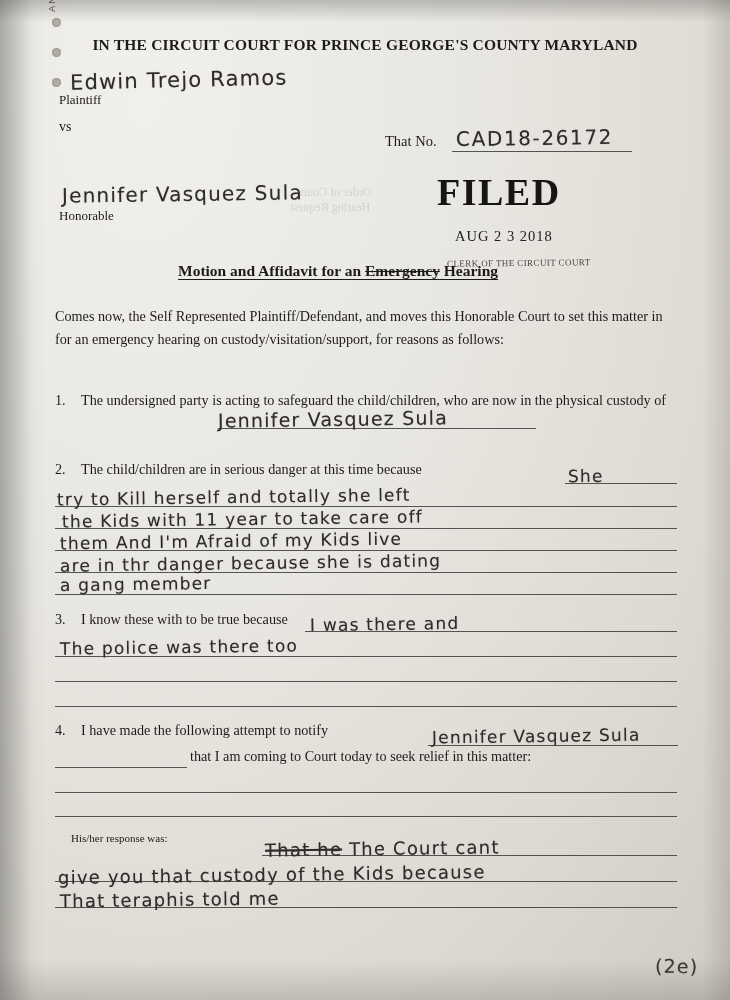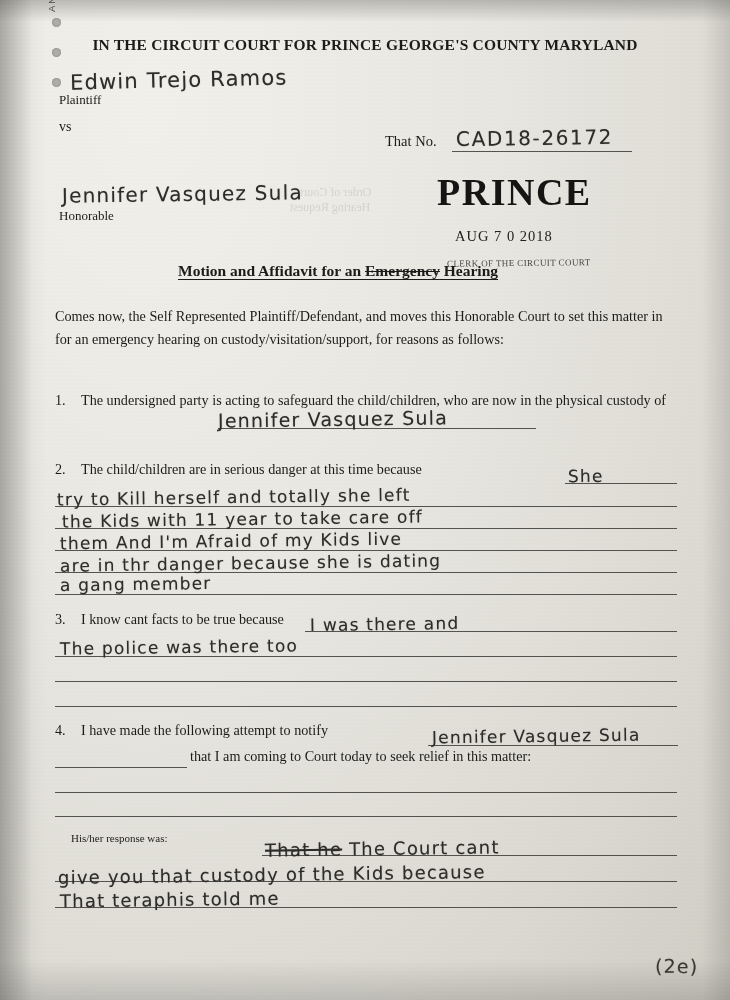--- a/index.html
+++ b/index.html
@@ -231,22 +231,22 @@
     <div class="hw s1 hw-name-plaintiff">Edwin Trejo Ramos</div>
     <div class="print lbl-plaintiff">Plaintiff</div>
     <div class="print lbl-vs">vs</div>
     <div class="hw s2 hw-name-defendant">Jennifer Vasquez Sula</div>
     <div class="print lbl-defendant">Honorable</div>
 
     <div class="print lbl-caseno">That No.</div>
     <div class="rule" style="top:151px; left:452px; width:180px;"></div>
     <div class="hw s2 hw-caseno">CAD18-26172</div>
 
-    <div class="print filed">PRINCE</div>
-    <div class="print filed-date">AUG 7 0 2018</div>
+    <div class="print filed">FILED</div>
+    <div class="print filed-date">AUG 2 3 2018</div>
     <div class="print clerk">CLERK OF THE CIRCUIT COURT</div>
 
     <div class="print doc-title">
       <u><span>Motion and Affidavit for an </span><span class="strike">Emergency</span><span> Hearing</span></u>
     </div>
 
     <div class="para intro">Comes now, the Self Represented Plaintiff/Defendant, and moves this Honorable Court to set this matter in for an emergency hearing on custody/visitation/support, for reasons as follows:</div>
 
     <div class="item i1">
       <span class="num">1.</span>
@@ -268,21 +268,21 @@
 
     <div class="hw s2 hw-l1">She</div>
     <div class="hw s2 hw-l2">try to Kill herself and totally she left</div>
     <div class="hw s2 hw-l3">the Kids with 11 year to take care off</div>
     <div class="hw s2 hw-l4">them And I'm Afraid of my Kids live</div>
     <div class="hw s2 hw-l5">are in thr danger because she is dating</div>
     <div class="hw s2 hw-l6">a gang member</div>
 
     <div class="item i3">
       <span class="num">3.</span>
-      <span class="body">I know cant facts to be true because</span>
+      <span class="body">I know these with to be true because</span>
     </div>
     <div class="rule" style="top:631px; left:305px; width:372px;"></div>
     <div class="rule" style="top:656px; left:55px; width:622px;"></div>
     <div class="rule" style="top:681px; left:55px; width:622px;"></div>
     <div class="rule" style="top:706px; left:55px; width:622px;"></div>
     <div class="hw s2 hw-k1">I was there and</div>
     <div class="hw s2 hw-k2">The police was there too</div>
 
     <div class="item i4">
       <span class="num">4.</span>

